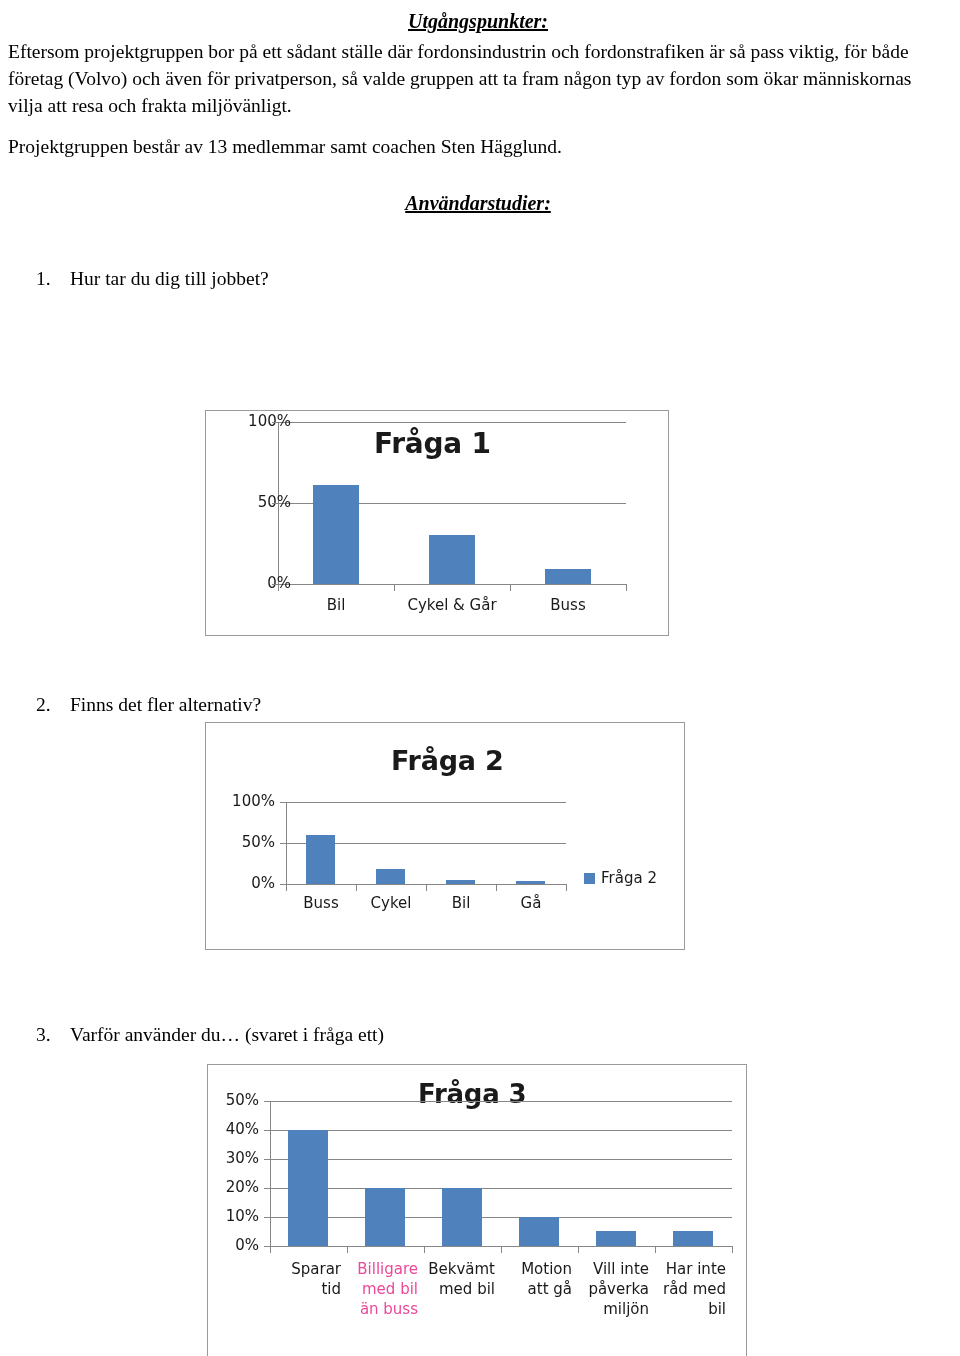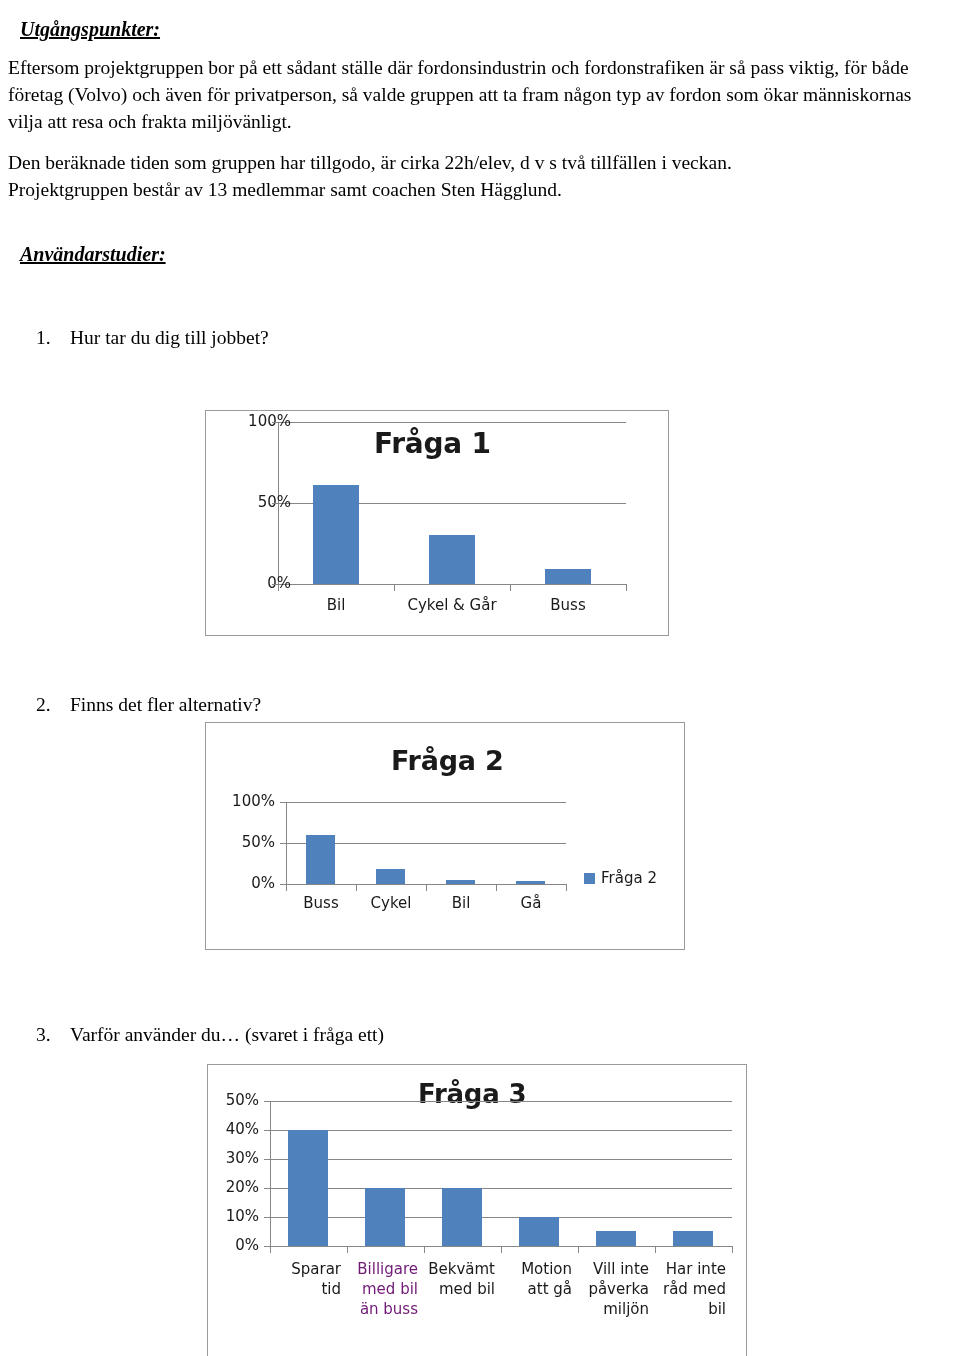--- a/index.html
+++ b/index.html
@@ -23,21 +23,22 @@
     top: 4px;
     width: 940px;
   }
   .heading-ul {
     font-family: "Liberation Serif", serif;
     font-weight: bold;
     font-style: italic;
     font-size: 20px;
     text-decoration: underline;
     line-height: 26px;
-    margin: 12px;
+    margin: 4px;
+    text-align: center;
   }
   .para {
     font-size: 19.5px;
     line-height: 27px;
     margin: 0;
     text-align: left;
   }
   .spacer-sm { height: 14px; }
   .spacer-md { height: 26px; }
   .spacer-lg { height: 46px; }
@@ -154,21 +155,20 @@
 <body>
 
 <div class="doc">
 
   <p class="heading-ul">Utgångspunkter:</p>
 
   <p class="para">Eftersom projektgruppen bor på ett sådant ställe där fordonsindustrin och fordonstrafiken är så pass viktig, för både företag (Volvo) och även för privatperson, så valde gruppen att ta fram någon typ av fordon som ökar människornas vilja att resa och frakta miljövänligt.</p>
 
   <div class="spacer-sm"></div>
 
-  <p class="para">Den beräknade tiden som gruppen har tillgodo, är cirka 22h/elev, d v s två tillfällen i veckan.</p>
   <p class="para">Projektgruppen består av 13 medlemmar samt coachen Sten Hägglund.</p>
 
   <div class="spacer-md"></div>
 
   <p class="heading-ul">Användarstudier:</p>
 
   <div class="spacer-lg"></div>
 
 
   <ul class="qlist">
@@ -310,21 +310,21 @@
       <div class="ylabel" style="font-size: 15px; line-height: 15px; right: 487px; top: 144px;">10%</div>
       <div class="ylabel" style="font-size: 15px; line-height: 15px; right: 487px; top: 115px;">20%</div>
       <div class="ylabel" style="font-size: 15px; line-height: 15px; right: 487px; top: 86px; margin-left: 12px;">30%</div>
       <div class="ylabel" style="font-size: 15px; line-height: 15px; right: 487px; top: 57px;">40%</div>
       <div class="ylabel" style="font-size: 15px; line-height: 15px; right: 487px; top: 28px;">50%</div>
     </div>
   <div id="chart3-xlabels">
       <div class="xlabel-wrap" style="font-size: 15px; line-height: 20px; position: absolute; top: 194px; color: rgb(26, 26, 26); left: 62px; width: 71px; text-align: right;">
         <div>Sparar tid</div>
       </div>
-      <div class="xlabel-wrap" style="font-size: 15px; line-height: 20px; position: absolute; top: 194px; color: #701a75; left: 139px; width: 71px; text-align: right;">
+      <div class="xlabel-wrap" style="font-size: 15px; line-height: 20px; position: absolute; top: 194px; color: #ec4899; left: 139px; width: 71px; text-align: right;">
         <div>Billigare</div>
         <div>med bil</div>
         <div>än buss</div>
       </div>
       <div class="xlabel-wrap" style="font-size: 15px; line-height: 20px; position: absolute; top: 194px; color: rgb(26, 26, 26); left: 216px; width: 71px; text-align: right;">
         <div>Bekvämt</div>
         <div>med bil</div>
       </div>
       <div class="xlabel-wrap" style="font-size: 15px; line-height: 20px; position: absolute; top: 194px; color: rgb(26, 26, 26); left: 293px; width: 71px; text-align: right;">
         <div>Motion</div>

